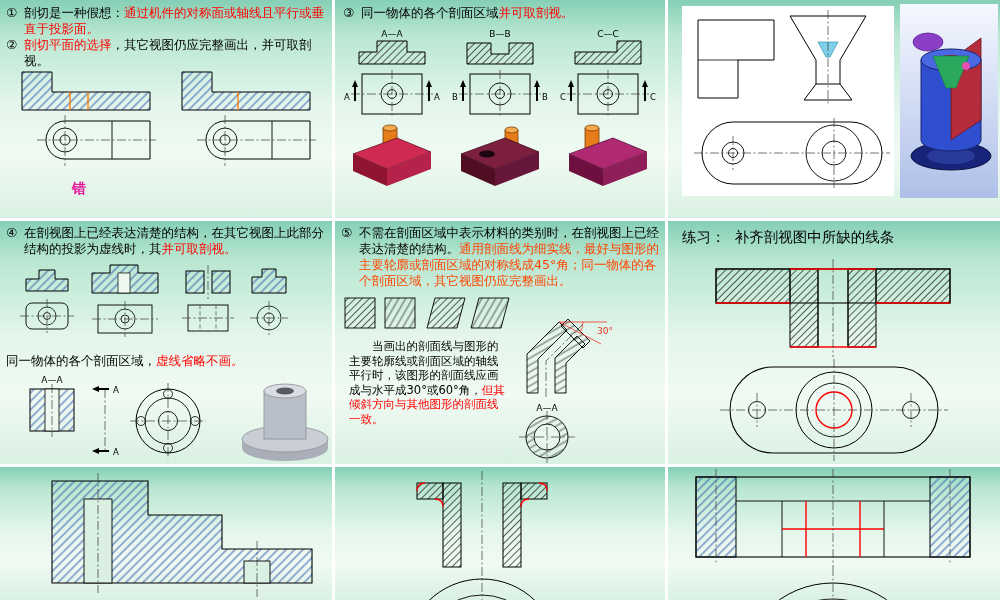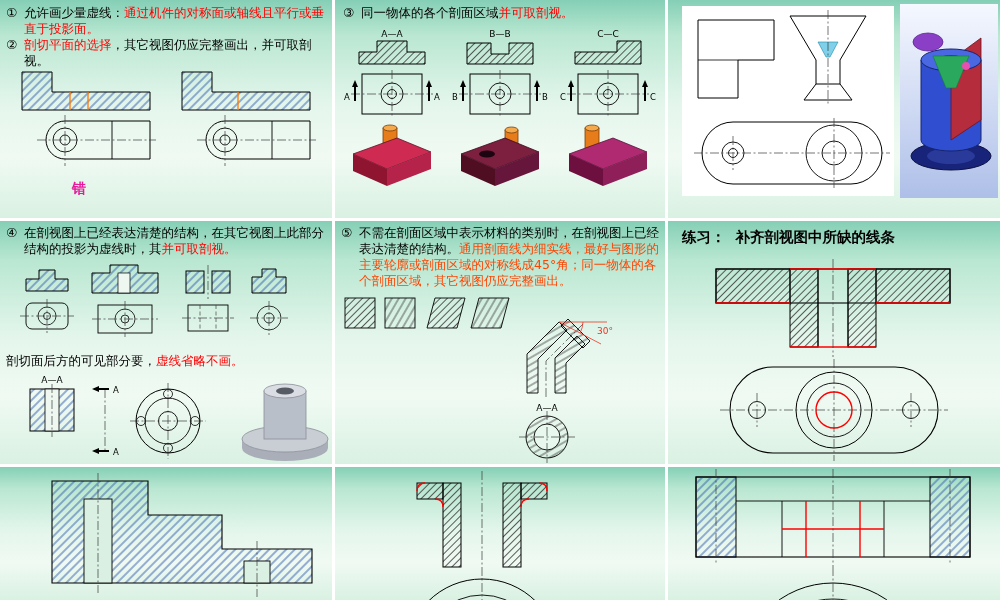--- a/index.html
+++ b/index.html
@@ -8,21 +8,21 @@
   #page{position:relative;width:1000px;height:600px;background:#ffffff}
   .slide{position:absolute;overflow:hidden;
     background:linear-gradient(180deg,#85cfb6 0%,#b9e7d1 16%,#e4f6ec 48%,#f0faf3 72%,#d9f1e2 100%)}
   .li{position:absolute;display:flex;font-size:12.5px;line-height:16px;color:#000}
   .li .num{flex:0 0 18px}
   .li .body{flex:1}
   .plain{position:absolute;font-size:12.5px;line-height:16px;color:#000}
   .red{color:#ff0000}
   .orange{color:#ff4400}
   .wrong{position:absolute;color:#e6199c;font-weight:bold;font-size:14px}
-  .ttl{position:absolute;font-size:14.5px;font-weight:bold;color:#000;white-space:pre}
+  .ttl{position:absolute;font-size:14.5px;font-weight:normal;color:#000;white-space:pre}
   .p2{position:absolute;font-size:11.5px;line-height:14.5px;text-indent:23px;color:#000}
   svg{position:absolute;overflow:visible}
   svg text{font-family:"DejaVu Sans",sans-serif}
   .dash{stroke:#3a3a3a;stroke-width:0.7;stroke-dasharray:9 2.5 2 2.5;fill:none}
   .oln{stroke:#000;fill:none}
 </style>
 </head>
 <body>
 
 <svg width="0" height="0" style="position:absolute">
@@ -44,21 +44,21 @@
         <stop offset="1" stop-color="#aebfe8"></stop>
     </linearGradient>
   </defs>
 </svg>
 
 <div id="page">
 
   <section class="slide" style="left:0;top:0;width:332px;height:218px">
     <div class="li" style="left:6px;top:5px;width:322px">
       <span class="num">①</span>
-      <div class="body"><span>允许画少量虚线：</span><span class="red">通过机件的对称面或轴线且平行或垂直于投影面。</span></div>
+      <div class="body"><span>剖切是一种假想：</span><span class="red">通过机件的对称面或轴线且平行或垂直于投影面。</span></div>
     </div>
     <div class="li" style="left:6px;top:37px;width:322px">
       <span class="num">②</span>
       <div class="body"><span class="red">剖切平面的选择</span><span>，其它视图仍应完整画出，并可取剖视。</span></div>
     </div>
     <svg style="left:0;top:68px" width="332" height="110" viewBox="0 0 332 110">
       <g transform="translate(22,2)">
         <polygon points="0,40 0,2 30,2 30,22 128,22 128,40" fill="url(#hb)" stroke="#000" stroke-width="1"></polygon>
         <line x1="48" y1="22" x2="48" y2="40" stroke="#ff7700" stroke-width="1.3"></line>
         <line x1="66" y1="22" x2="66" y2="40" stroke="#ff7700" stroke-width="1.3"></line>
@@ -233,21 +233,21 @@
         <line x1="-4" y1="55" x2="48" y2="55" class="dash"></line>
       </g>
       <g transform="translate(252,2)">
         <polygon points="0,30 0,14 10,14 10,6 24,6 24,14 34,14 34,30" fill="url(#hb)" stroke="#000" stroke-width="1"></polygon>
         <circle cx="17" cy="55" r="12" class="oln" stroke-width="0.8"></circle>
         <circle cx="17" cy="55" r="5" class="oln" stroke-width="0.8"></circle>
         <line x1="17" y1="38" x2="17" y2="72" class="dash"></line>
         <line x1="-2" y1="55" x2="36" y2="55" class="dash"></line>
       </g>
     </svg>
-    <div class="plain" style="left:6px;top:132px;width:322px"><span>剖切面后方的可见部分要，</span><span class="red">虚线省略不画。</span></div>
+    <div class="plain" style="left:6px;top:132px;width:322px"><span>同一物体的各个剖面区域，</span><span class="red">虚线省略不画。</span></div>
     <svg style="left:0;top:152px" width="332" height="91" viewBox="0 0 332 91">
       <text x="52" y="10" font-size="9" text-anchor="middle">A—A</text>
       <g transform="translate(30,16)">
         <rect x="0" y="0" width="44" height="42" fill="url(#hb)" stroke="#000" stroke-width="1"></rect>
         <rect x="15" y="0" width="14" height="42" fill="#eef8f0" stroke="#000" stroke-width="0.8"></rect>
         <line x1="22" y1="-5" x2="22" y2="48" class="dash"></line>
       </g>
       <g>
         <line x1="105" y1="16" x2="105" y2="78" class="dash"></line>
         <line x1="99" y1="16" x2="109" y2="16" stroke="#000" stroke-width="2"></line>
@@ -282,20 +282,21 @@
     <div class="li" style="left:6px;top:4px;width:318px">
       <span class="num">⑤</span>
       <div class="body"><span>不需在剖面区域中表示材料的类别时，在剖视图上已经表达清楚的结构。</span><span class="orange">通用剖面线为细实线，最好与图形的主要轮廓或剖面区域的对称线成45°角；同一物体的各个剖面区域，其它视图仍应完整画出。</span></div>
     </div>
     <svg style="left:8px;top:72px" width="168" height="40" viewBox="0 0 168 40">
       <rect x="2" y="5" width="30" height="30" fill="url(#hk)" stroke="#000" stroke-width="0.9"></rect>
       <rect x="42" y="5" width="30" height="30" fill="url(#h60)" stroke="#000" stroke-width="0.9"></rect>
       <polygon points="84,35 92,5 122,5 114,35" fill="url(#hk)" stroke="#000" stroke-width="0.9"></polygon>
       <polygon points="128,35 136,5 166,5 158,35" fill="url(#h60)" stroke="#000" stroke-width="0.9"></polygon>
     </svg>
+    <div class="p2" style="left:14px;top:118px;width:158px"><span>当画出的剖面线与图形的主要轮廓线或剖面区域的轴线平行时，该图形的剖面线应画成与水平成30°或60°角，</span><span class="red">但其倾斜方向与其他图形的剖面线一致。</span></div>
     <svg style="left:176px;top:96px" width="154" height="147" viewBox="0 0 154 147">
       <g>
         <polygon points="16,76 27,76 27,42 56,13 48,5 16,37" fill="url(#h30)" stroke="#000" stroke-width="0.9"></polygon>
         <polygon points="44,76 55,76 55,46 74,27 66,19 44,41" fill="url(#h30)" stroke="#000" stroke-width="0.9"></polygon>
         <polygon points="50,9 72,31 79,24 57,2" fill="url(#h30)" stroke="#000" stroke-width="0.9"></polygon>
         <polyline points="35,80 35,44 72,7" class="dash"></polyline>
         <line x1="48" y1="5" x2="96" y2="5" stroke="#ee3322" stroke-width="0.8"></line>
         <line x1="48" y1="5" x2="90" y2="27" stroke="#ee3322" stroke-width="0.8"></line>
         <path d="M72,5 A24,24 0 0 1 69,16" fill="none" stroke="#ee3322" stroke-width="0.8"></path>
         <text x="86" y="17" font-size="9" fill="#ee3322">30°</text>

